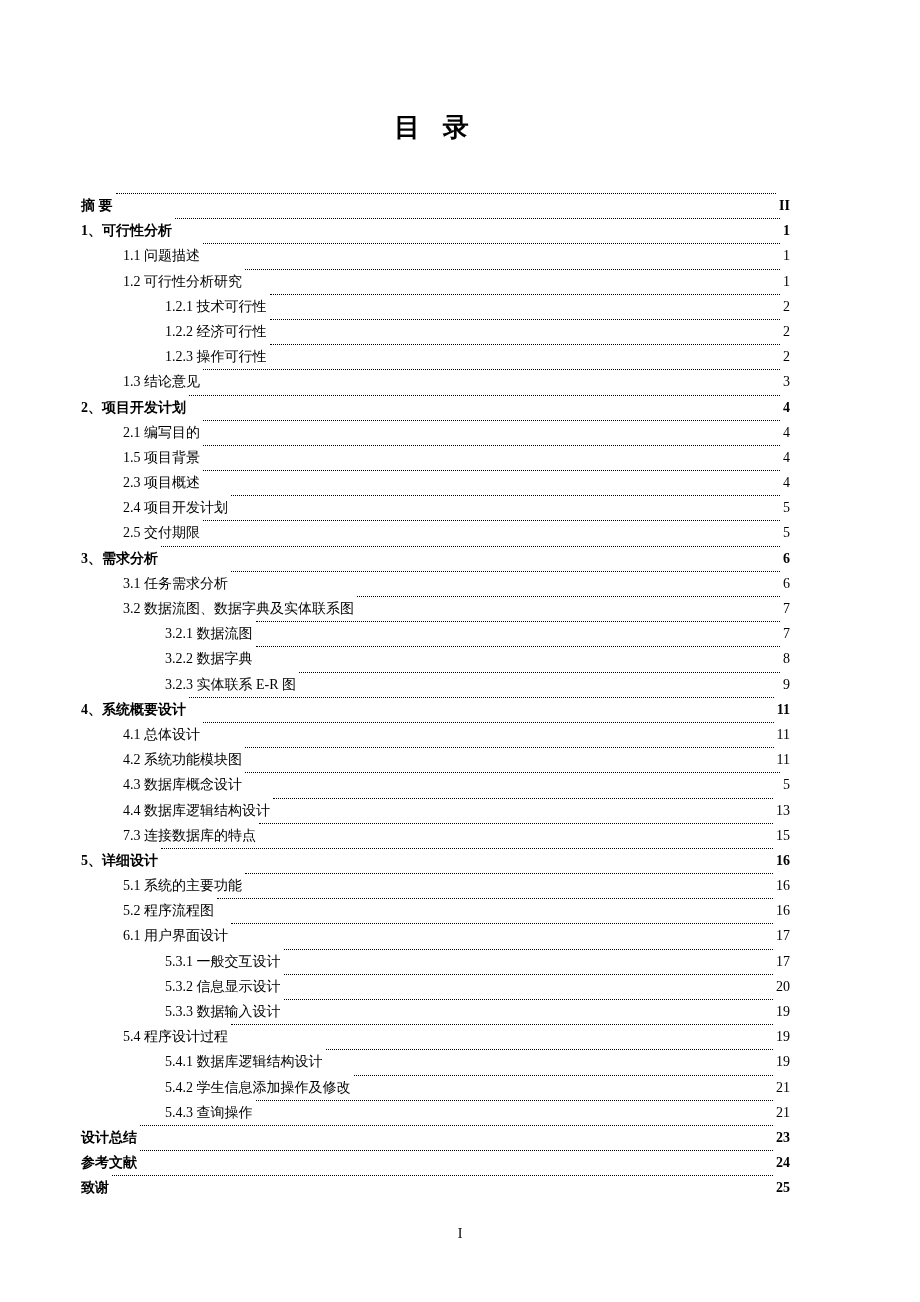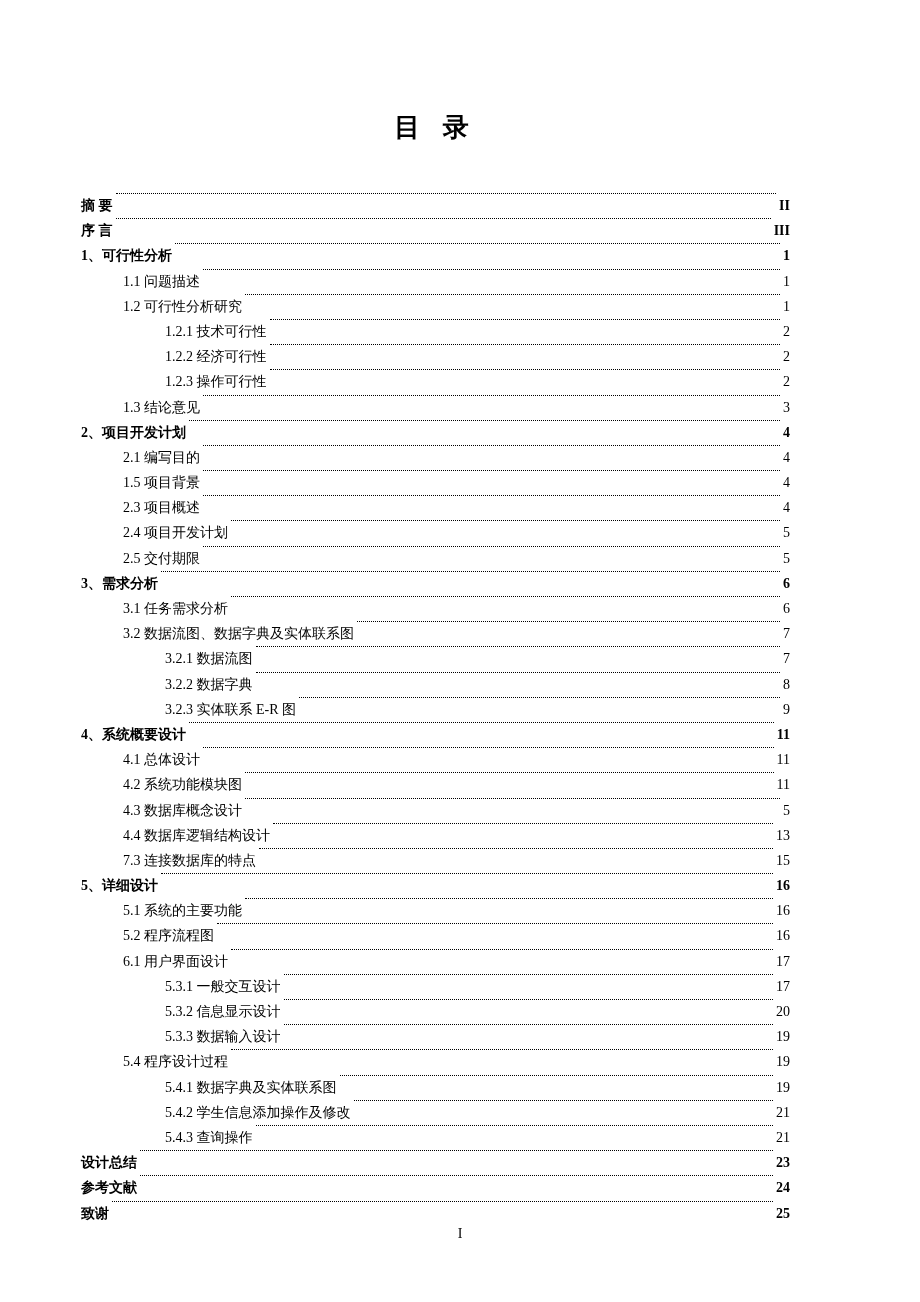--- a/index.html
+++ b/index.html
@@ -4,22 +4,21 @@
   <style>
     * { margin: 0; padding: 0; box-sizing: border-box; }
     body {
       background: #fff;
       font-family: "SimSun", "宋体", serif;
       width: 920px;
       height: 1302px;
       position: relative;
     }
     .page {
-      padding: 110px 130px 0 59px;
-      margin-left: 22px;
+      padding: 110px 130px 0 81px;
     }
     .title {
       text-align: center;
       font-size: 26px;
       font-weight: bold;
       letter-spacing: 8px;
       margin-bottom: 48px;
       font-family: "SimSun", "宋体", serif;
     }
     .toc {
@@ -61,25 +60,20 @@
 
 <div class="page">
   <h1 class="title">目 录</h1>
   <div class="toc" id="toc">
       <div class="toc-row level-0">
         <span class="toc-label">摘   要</span>
         <span class="toc-dots"></span>
         <span class="toc-page">II</span>
       </div>
       <div class="toc-row level-0">
-        <span class="toc-label">序   言</span>
-        <span class="toc-dots"></span>
-        <span class="toc-page">III</span>
-      </div>
-      <div class="toc-row level-0">
         <span class="toc-label">1、可行性分析</span>
         <span class="toc-dots"></span>
         <span class="toc-page">1</span>
       </div>
       <div class="toc-row level-1">
         <span class="toc-label">1.1 问题描述</span>
         <span class="toc-dots"></span>
         <span class="toc-page">1</span>
       </div>
       <div class="toc-row level-1">
@@ -231,21 +225,21 @@
         <span class="toc-label">5.3.3 数据输入设计</span>
         <span class="toc-dots"></span>
         <span class="toc-page">19</span>
       </div>
       <div class="toc-row level-1">
         <span class="toc-label">5.4 程序设计过程</span>
         <span class="toc-dots"></span>
         <span class="toc-page">19</span>
       </div>
       <div class="toc-row level-2">
-        <span class="toc-label">5.4.1 数据字典及实体联系图</span>
+        <span class="toc-label">5.4.1 数据库逻辑结构设计</span>
         <span class="toc-dots"></span>
         <span class="toc-page">19</span>
       </div>
       <div class="toc-row level-2">
         <span class="toc-label">5.4.2 学生信息添加操作及修改</span>
         <span class="toc-dots"></span>
         <span class="toc-page">21</span>
       </div>
       <div class="toc-row level-2">
         <span class="toc-label">5.4.3 查询操作</span>

